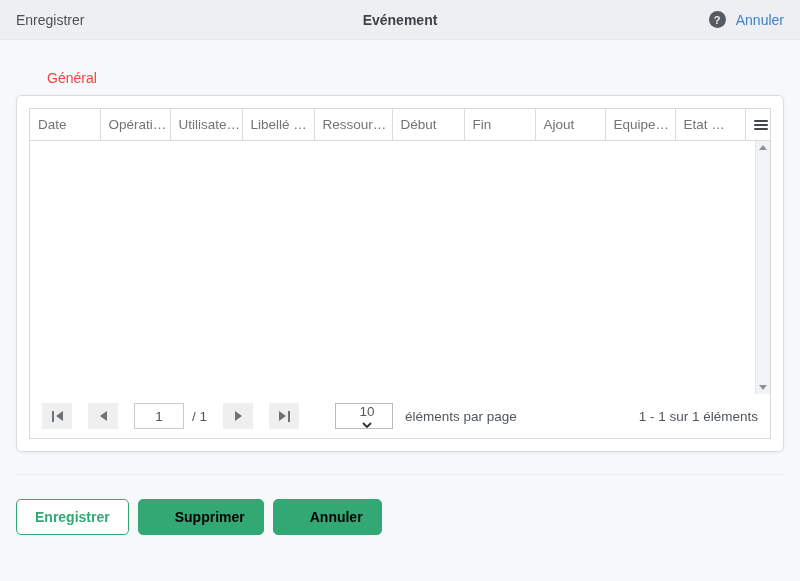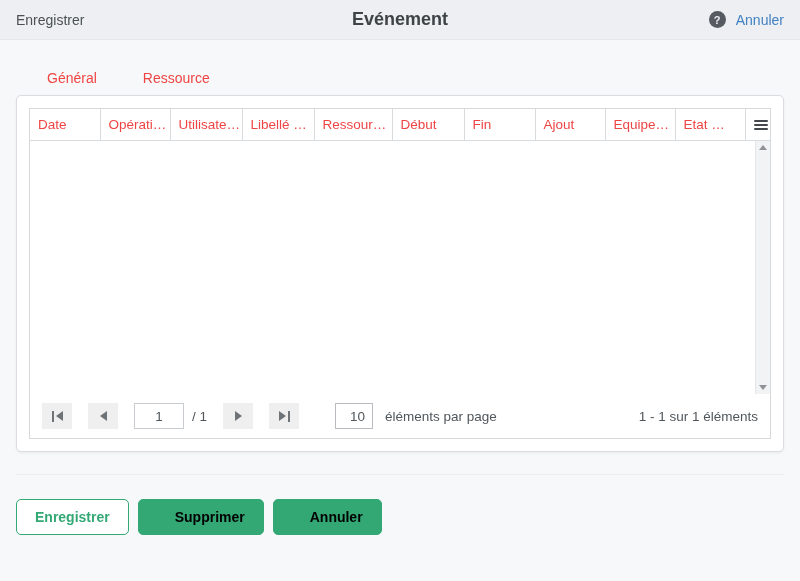--- a/index.html
+++ b/index.html
@@ -13,21 +13,21 @@
   }
   
   .topbar {
     position:relative; height:40px; background:#edeff2;
     display:flex; align-items:center; justify-content:space-between;
     padding:0 16px; border-bottom:1px solid #e4e6e9;
   }
   .topbar-save { color:#4b5156; cursor:pointer; }
   .topbar-title {
     position:absolute; left:50%; transform:translateX(-50%);
-    font-weight:bold; font-size:18px; color:#3e4347;
+    font-weight:bold; font-size:14px; color:#3e4347;
   }
   .topbar-right { display:flex; align-items:center; gap:10px; }
   .help-icon {
     width:17px; height:17px; border-radius:50%; background:#555b61;
     color:#edeff2; font-size:11px; font-weight:bold;
     display:flex; align-items:center; justify-content:center; cursor:pointer;
   }
   .topbar-cancel { color:#4181c3; cursor:pointer; }
   
   .tabs {
@@ -47,21 +47,21 @@
     margin:0 16px; background:#fff; border:1px solid #d9dce0;
     border-radius:5px; box-shadow:0 1px 3px rgba(0,0,0,.06);
     padding:12px; position:relative; z-index:1;
   }
   .grid-box { border:1px solid #d6d9dc; }
   .table-scroll { position:relative; height:285px; overflow:hidden; background:#fff; }
   table { border-collapse:collapse; table-layout:fixed; width:100%; }
   col.c-menu { width:27px; }
   th, td {
     font-weight:normal; text-align:left; padding:7px 8px 6px;
-    font-size:13.5px; color:#ef4444; border-right:1px solid #d9dcdf;
+    font-size:13.5px; color:#737373; border-right:1px solid #d9dcdf;
     border-bottom:1px solid #d9dcdf; white-space:nowrap; overflow:hidden;
     height:31px;
   }
   th:last-child, td:last-child { border-right:none; }
   th { background:#fff; }
   .menu-icon { display:flex; flex-direction:column; gap:2px; width:14px; margin:0 auto; cursor:pointer; }
   .menu-icon span { display:block; height:2px; background:#44484c; border-radius:1px; }
   
   .vscroll {
     position:absolute; top:32px; right:0; bottom:0; width:15px;
@@ -84,23 +84,23 @@
   .tri-l { width:0; height:0; border-top:5px solid transparent; border-bottom:5px solid transparent; border-right:7px solid #6e7377; }
   .tri-r { width:0; height:0; border-top:5px solid transparent; border-bottom:5px solid transparent; border-left:7px solid #6e7377; }
   .vbar { width:2px; height:11px; background:#6e7377; }
   .page-input {
     width:50px; height:26px; border:1px solid #c9ccd0; text-align:center;
     font-size:13.5px; color:#50565b; margin-right:8px;
     font-family:"Liberation Sans", sans-serif;
   }
   .total-label { margin-right:16px; }
   .select-box {
-    width:38px; height:26px; border:1px solid #b8bcc0; background:#fff;
+    width:58px; height:26px; border:1px solid #b8bcc0; background:#fff;
     display:inline-flex; align-items:center; justify-content:space-between;
-    padding:0 8px 0 14px; margin:0 12px 0 36px; cursor:pointer;
+    padding:0 8px 0 14px; margin:0 12px 0 36px; cursor:pointer;flex-direction:column;
   }
   .range-label { margin-left:auto; }
   
   .footer-divider { border-top:1px solid #ebedef; margin:22px 16px 0; }
   .footer { padding:24px 16px; display:flex; gap:9px; }
   .btn {
     height:36px; padding:0 18px; border-radius:5px; font-size:14px;
     font-weight:bold; cursor:pointer; border:1px solid #33a874;
     font-family:"Liberation Sans", sans-serif;
   }
@@ -114,21 +114,20 @@
   <span class="topbar-save">Enregistrer</span>
   <span class="topbar-title">Evénement</span>
   <span class="topbar-right">
     <span class="help-icon">?</span>
     <span class="topbar-cancel">Annuler</span>
   </span>
 </div>
 
 <div class="tabs">
   <div class="tab">Général</div>
-  <div class="tab">Ressource</div>
 </div>
 
 <div class="panel">
   <div class="grid-box">
     <div class="table-scroll">
       <table>
         <colgroup>
           <col style="width:70px">
             <col style="width:70px">
             <col style="width:72px">

